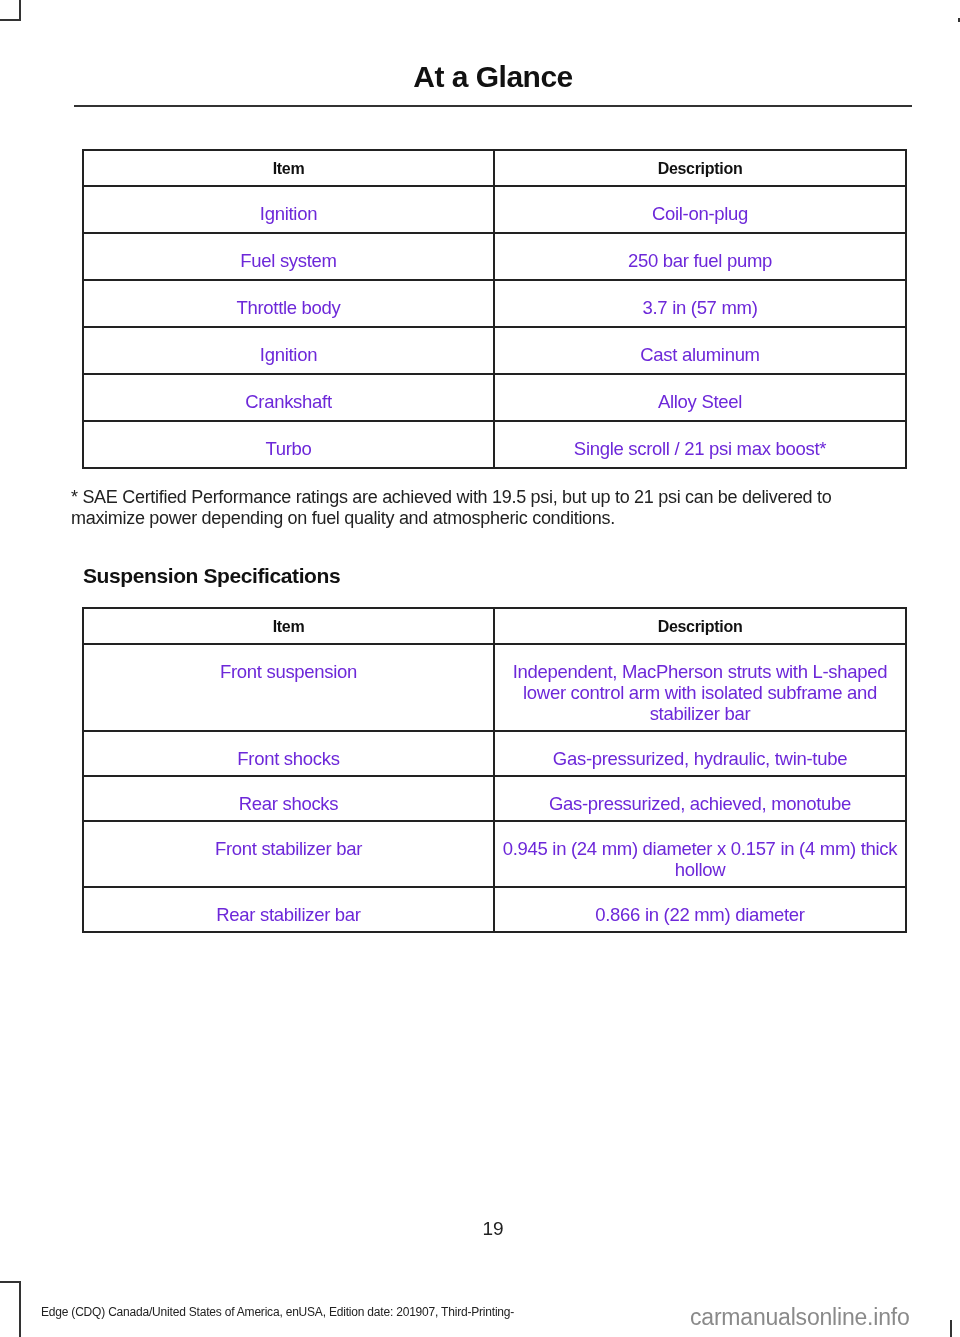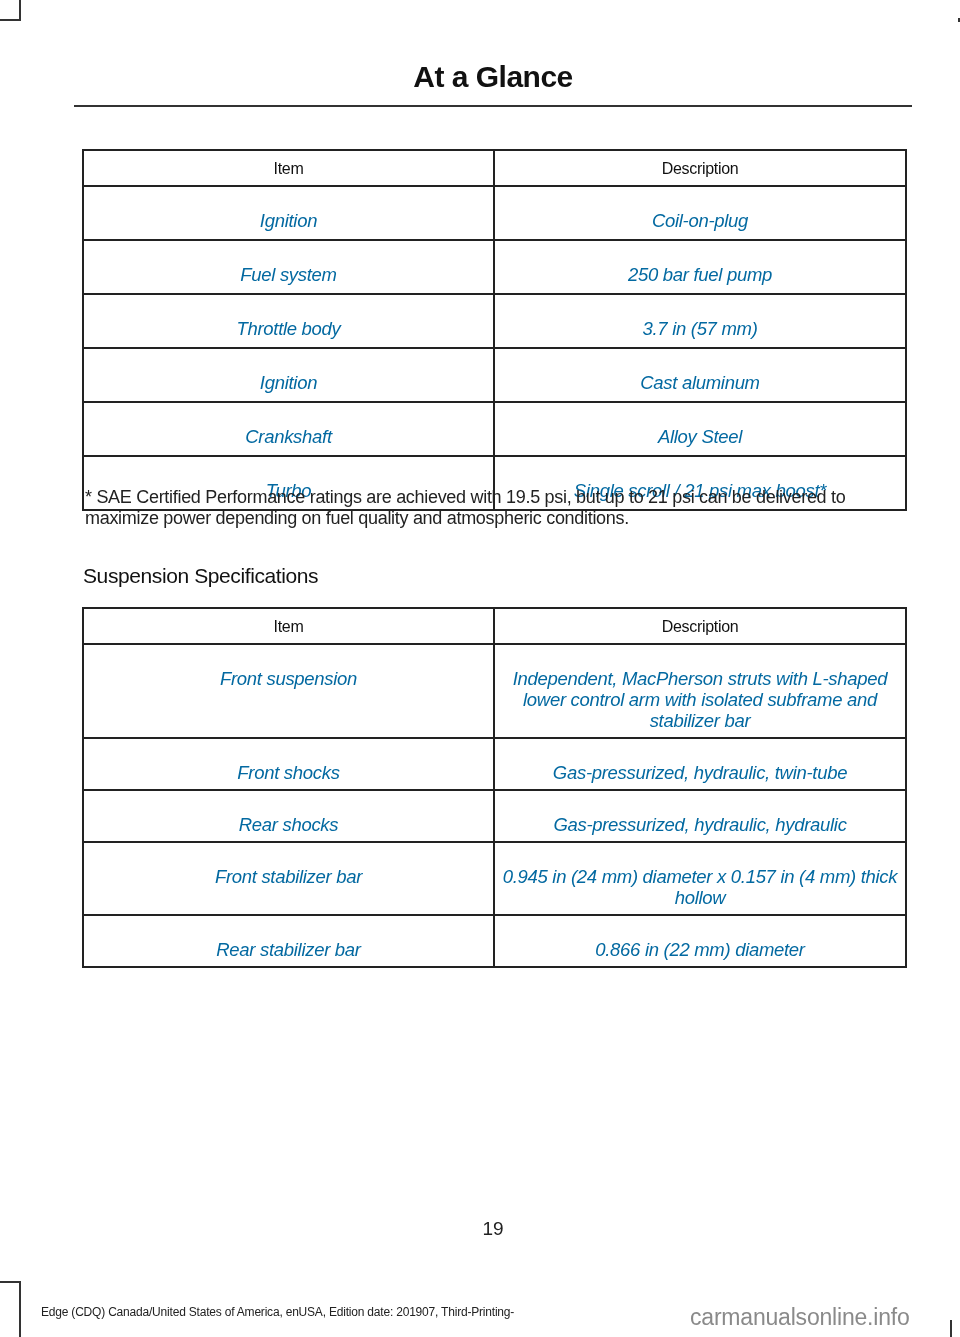--- a/index.html
+++ b/index.html
@@ -59,51 +59,50 @@
     table.spec col.c2 { width: 412px; }
     table.spec th, table.spec td {
       border: 2px solid #222;
       text-align: center;
       vertical-align: top;
       padding: 0 2px;
       line-height: 21px;
     }
     table.spec th {
       font-size: 16px;
-      font-weight: normal;
+      font-weight: bold;
       height: 34px;
       vertical-align: middle;
       color: #111;
     }
     table.spec td {
-      padding-top: 23px;
+      padding-top: 16px;
       padding-bottom: 6px;
-      color: #0369a1;
-      font-style: italic;
+      color: #6d28d9;
     }
     #engine-table { top: 149px; }
     #engine-table td { height: 23px; }
 
     .footnote {
       position: absolute;
-      left: 85px;
+      left: 71px;
       top: 487px;
       width: 830px;
       font-size: 18px;
       line-height: 21px;
       letter-spacing: -0.3px;
       color: #222;
     }
 
     .section-title {
       position: absolute;
       left: 83px;
       top: 564px;
       font-size: 21px;
-      font-weight: normal;
+      font-weight: bold;
       letter-spacing: -0.4px;
       color: #111;
     }
 
     #suspension-table { top: 607px; }
 
     .page-number {
       position: absolute;
       left: 0;
       width: 986px;
@@ -199,21 +198,21 @@
     <tr>
       <td>Front suspension</td>
       <td>Independent, MacPherson struts with L-shaped lower control arm with isolated subframe and stabilizer bar</td>
     </tr>
     <tr>
       <td>Front shocks</td>
       <td>Gas-pressurized, hydraulic, twin-tube</td>
     </tr>
     <tr>
       <td>Rear shocks</td>
-      <td>Gas-pressurized, hydraulic, hydraulic</td>
+      <td>Gas-pressurized, achieved, monotube</td>
     </tr>
     <tr>
       <td>Front stabilizer bar</td>
       <td>0.945 in (24 mm) diameter x 0.157 in (4 mm) thick hollow</td>
     </tr>
     <tr>
       <td>Rear stabilizer bar</td>
       <td>0.866 in (22 mm) diameter</td>
     </tr>
   </tbody>

